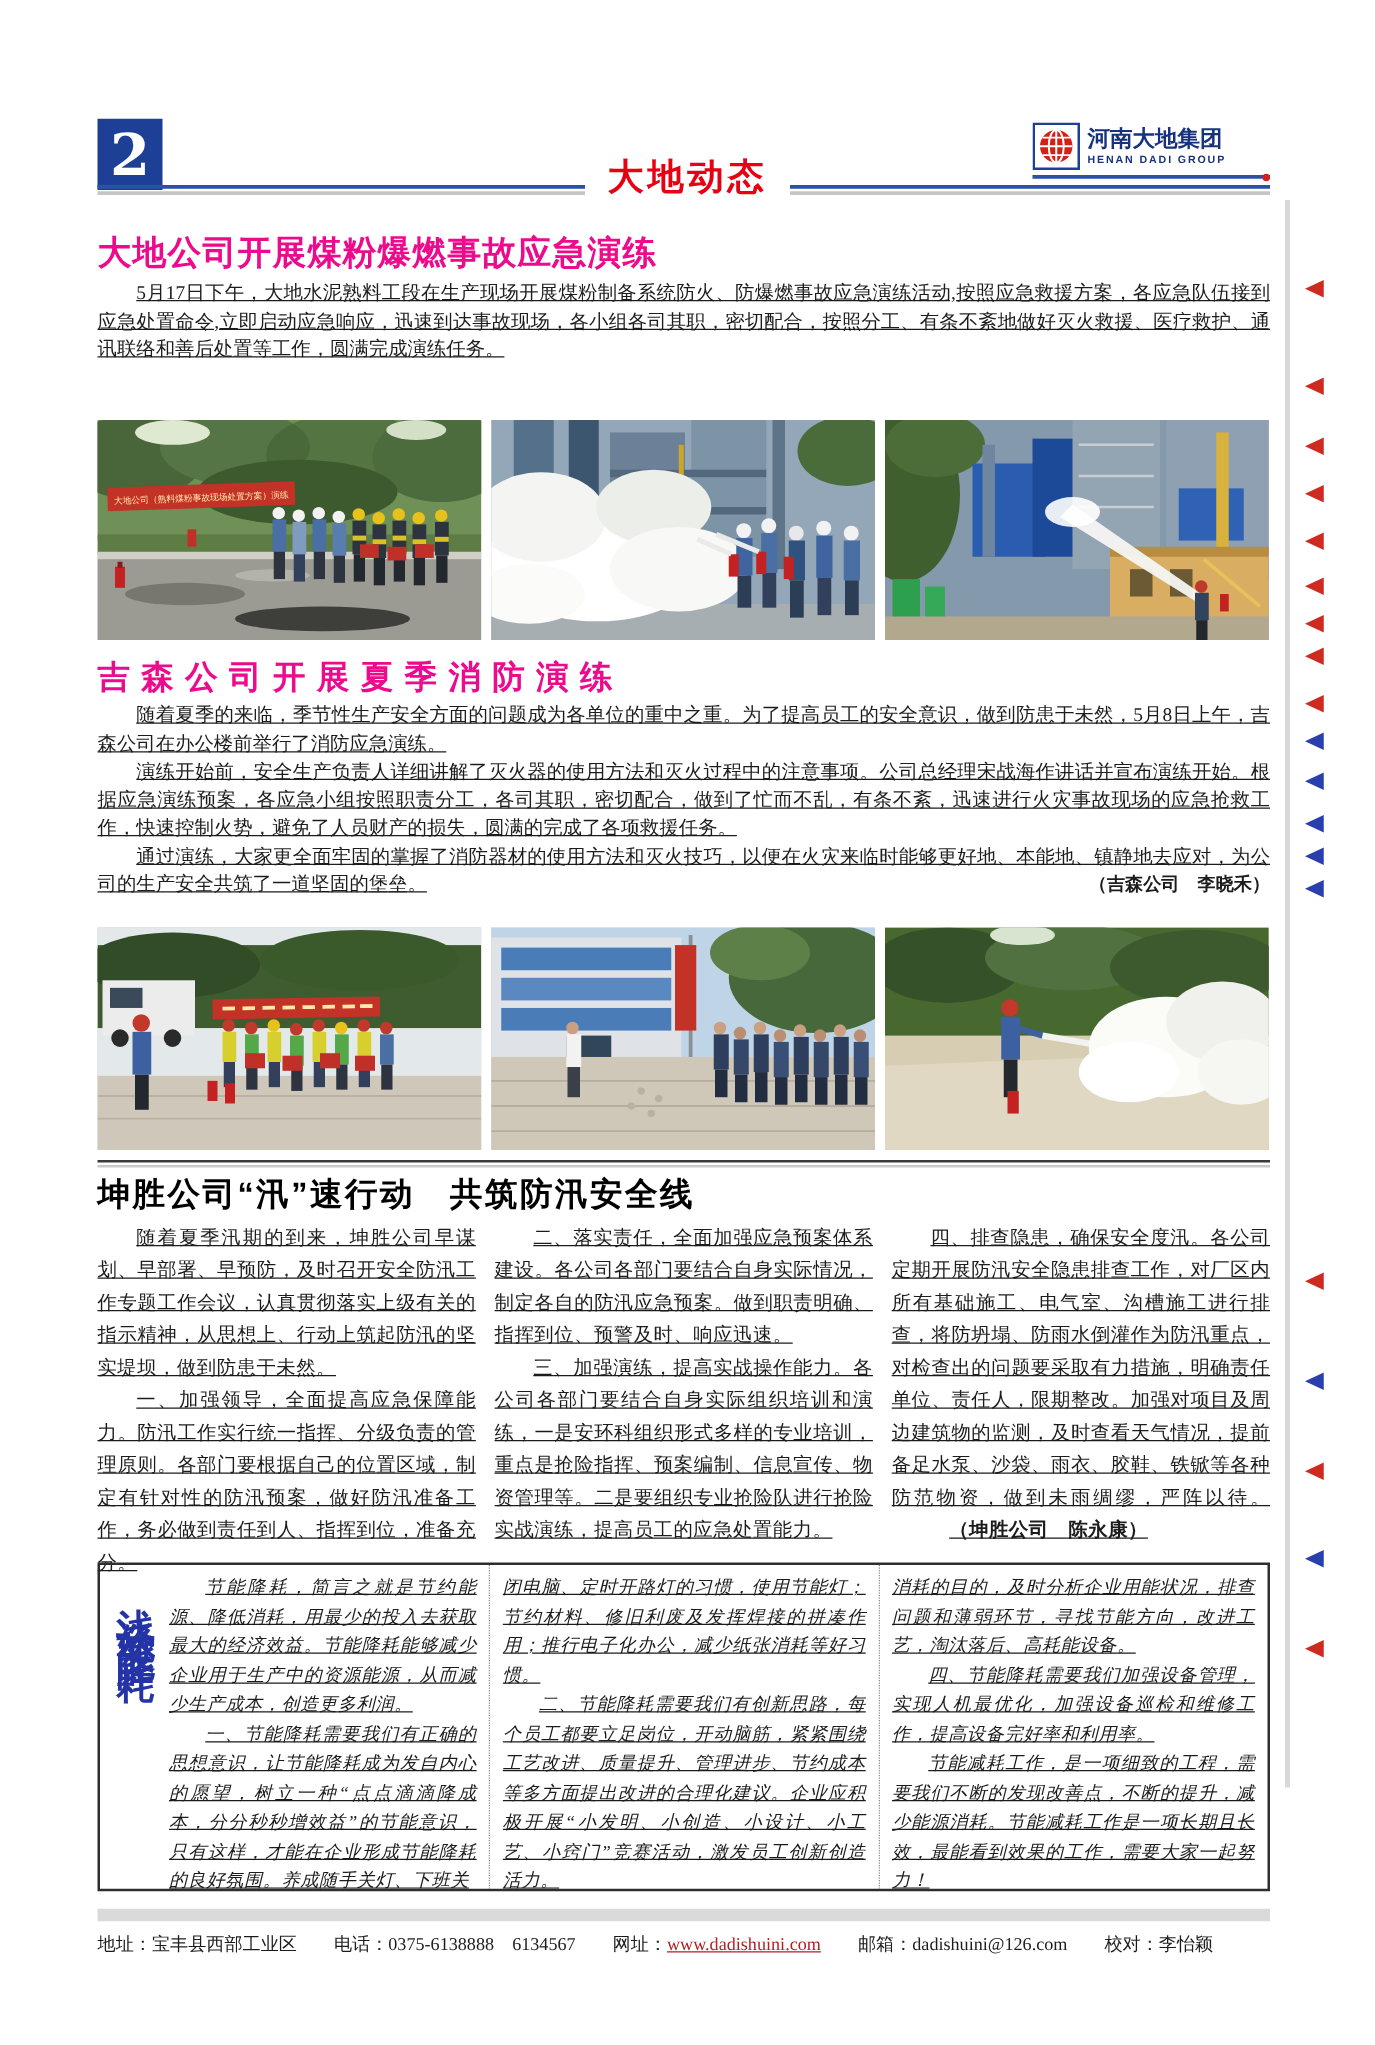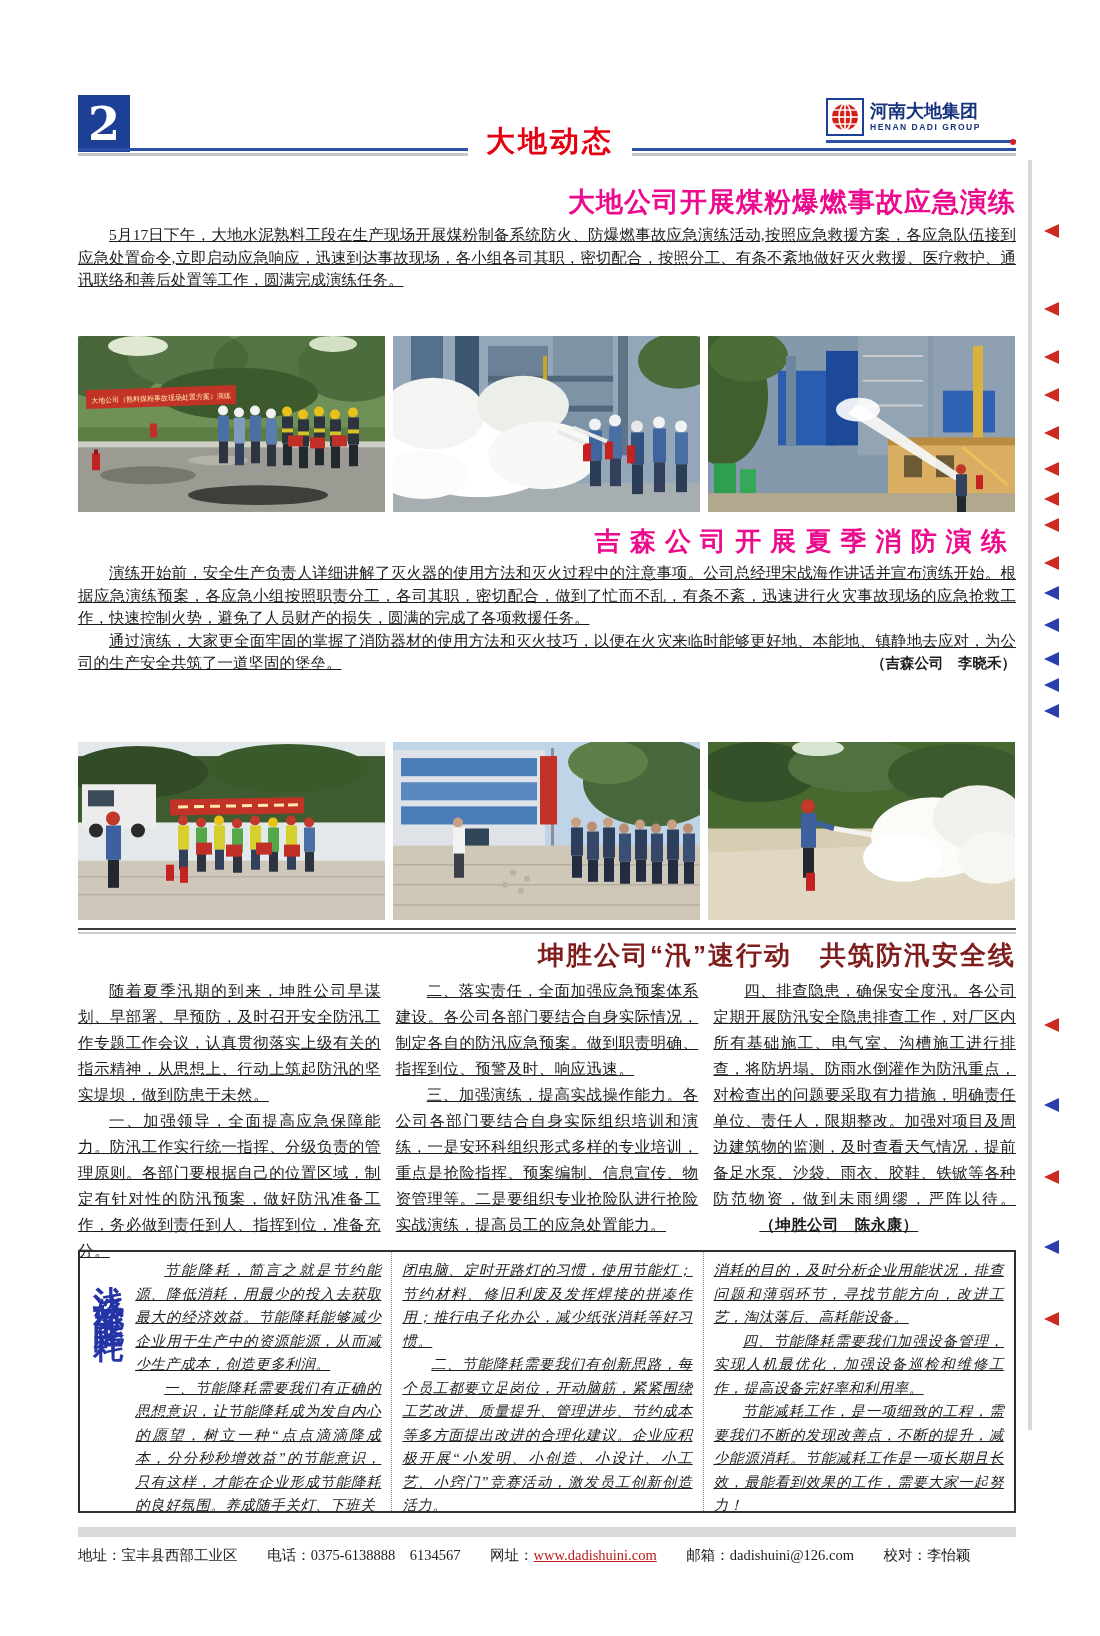--- a/index.html
+++ b/index.html
@@ -15,24 +15,24 @@
   .section-title-wrap{position:absolute;left:0;top:122px;width:1100px;text-align:center;z-index:3;}
   .section-title{display:inline-block;background:#fff;padding:0 18px;color:#e60012;
       font-family:Liberation Sans, sans-serif;font-weight:bold;font-size:29px;letter-spacing:3px;text-align:right;}
   .logo{position:absolute;left:826px;top:96px;width:192px;height:42px;display:flex;align-items:center;gap:6px;z-index:3;background:#fff;}
   .logo-cn{font-family:"Liberation Sans",sans-serif;font-weight:bold;font-size:18px;color:#17337e;line-height:1.1;}
   .logo-en{font-family:"Liberation Sans",sans-serif;font-weight:bold;font-size:8.5px;color:#17337e;letter-spacing:1.5px;}
   .logo-underline{position:absolute;left:826px;top:140px;width:190px;height:3px;background:#2b50a8;z-index:3;}
   .logo-dot{position:absolute;left:1010px;top:139px;width:6px;height:6px;background:#d41f1f;border-radius:50%;z-index:4;}
 
   
-  .art-title{position:absolute;left:78px;width:938px;text-align:right;
+  .art-title{position:absolute;left:78px;width:938px;text-align:left;
       font-family:"Liberation Sans",sans-serif;font-weight:bold;}
   .t-magenta{color:#ec0a8d;}
-  .t-red{color:#7f1d1d;}
+  .t-red{color:#000000;}
 
   
   .body-block{position:absolute;left:78px;width:938px;text-align:justify;
       font-size:15.5px;line-height:22.5px;}
   .para{margin:0;text-indent:2em;text-decoration:underline;}
   .byline{float:right;font-family:"Liberation Sans",sans-serif;font-weight:bold;font-size:14.5px;text-indent:0;}
   .byline-inline{font-family:"Liberation Sans",sans-serif;font-weight:bold;margin-left:46px;}
 
   
   .photo-row{position:absolute;left:78px;width:938px;display:flex;gap:8px;}
@@ -270,20 +270,21 @@
         <circle cx="5" cy="4" r="5" fill="#c0392b"></circle>
           <rect x="0" y="9" width="11" height="22" fill="#31435e"></rect>
           <rect x="1" y="31" width="9" height="16" fill="#23282f"></rect>
       </g>
       <rect x="268" y="140" width="7" height="14" fill="#c42222"></rect>
     </svg>
   </div>
 
   <div class="art-title t-magenta" style="top:524px;font-size:26px;letter-spacing:0.35em;">吉森公司开展夏季消防演练</div>
   <div class="body-block" style="top:562px;">
+    <p class="para">随着夏季的来临，季节性生产安全方面的问题成为各单位的重中之重。为了提高员工的安全意识，做到防患于未然，5月8日上午，吉森公司在办公楼前举行了消防应急演练。</p>
     <p class="para">演练开始前，安全生产负责人详细讲解了灭火器的使用方法和灭火过程中的注意事项。公司总经理宋战海作讲话并宣布演练开始。根据应急演练预案，各应急小组按照职责分工，各司其职，密切配合，做到了忙而不乱，有条不紊，迅速进行火灾事故现场的应急抢救工作，快速控制火势，避免了人员财产的损失，圆满的完成了各项救援任务。</p>
     <p class="para">
       <span>通过演练，大家更全面牢固的掌握了消防器材的使用方法和灭火技巧，以便在火灾来临时能够更好地、本能地、镇静地去应对，为公司的生产安全共筑了一道坚固的堡垒。</span>
       <span class="byline">（吉森公司　李晓禾）</span>
     </p>
   </div>
 
   <div class="photo-row row2" style="top:742px;">
 
     <svg class="photo" viewBox="0 0 307 177" preserveAspectRatio="none">

